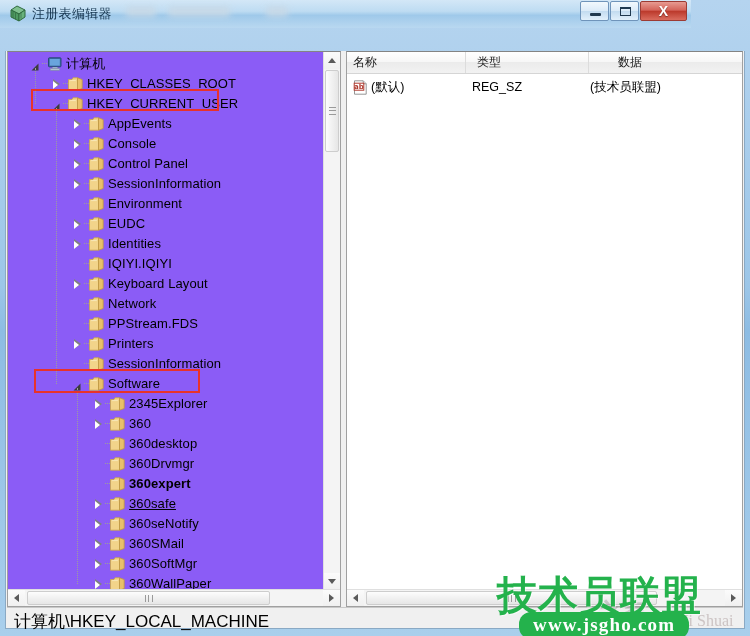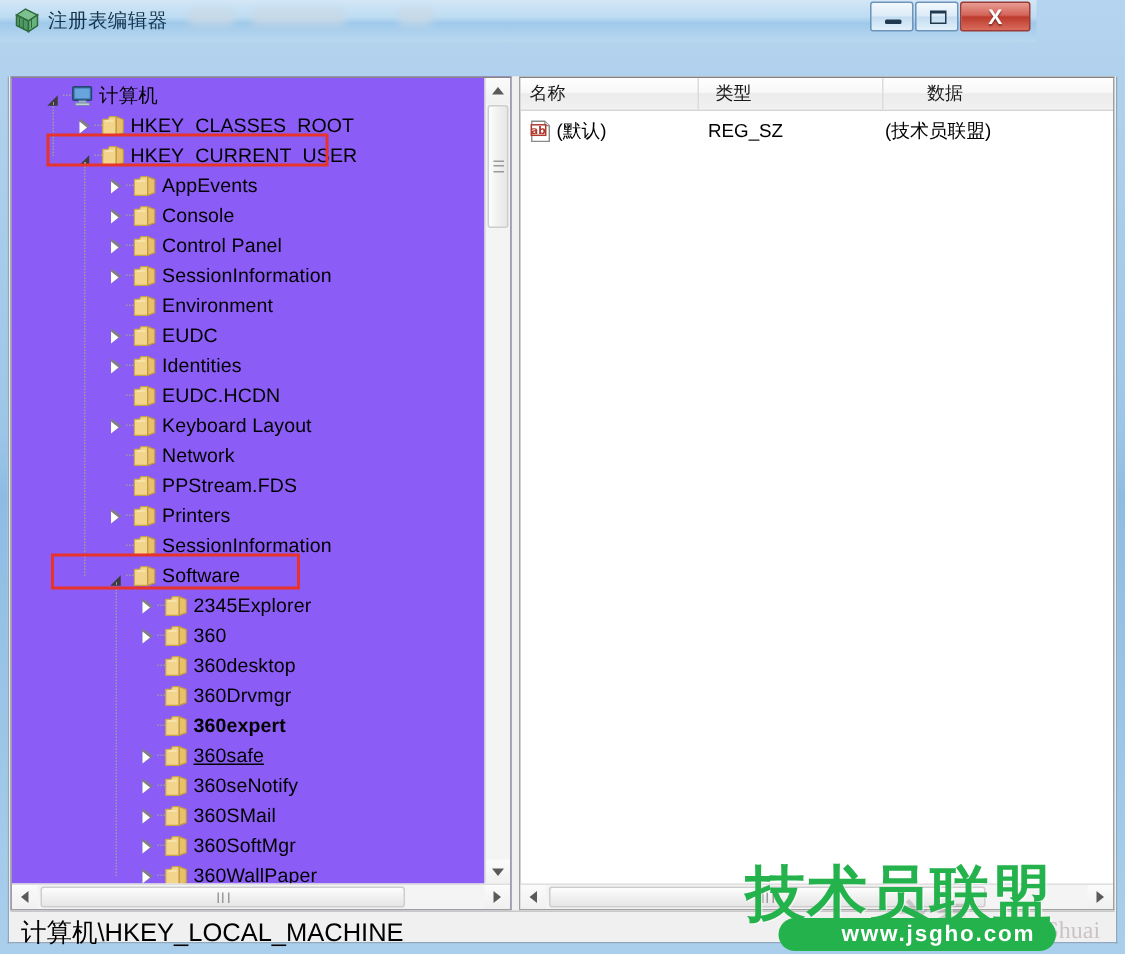--- a/index.html
+++ b/index.html
@@ -469,27 +469,26 @@
     font-family: "DejaVu Sans", sans-serif;
   }
   #wm-pill {
     position: absolute;
     left: 22px; top: 44px;
     background: #24b24c;
     border-radius: 12px;
     padding: 2px 14px 3px 14px;
   }
   #wm-url {
-    font-size: 15px;
+    font-size: 19px;
     font-weight: bold;
     color: #ffffff;
     letter-spacing: 1.2px;
     white-space: nowrap;
-    font-family: Liberation Sans, sans-serif;
-    margin-left: 28px;
+    font-family: Liberation Serif, serif;
   }
   #wm-ghost {
     position: absolute;
     left: 98px; top: 28px;
     font-size: 26px;
     font-weight: bold;
     color: rgba(120,120,120,0.30);
     white-space: nowrap;
     font-family: "DejaVu Sans", sans-serif;
   }
@@ -672,21 +671,21 @@
               </svg></div>
             <div class="tw-label" style="left: 100px;">Identities</div>
           </div>
           <div class="tree-row" style="top: 202px;">
             <div class="tw-dots" style="left: 76px;"></div>
             <div class="tw-folder" style="left: 81px;"><svg width="15" height="14" viewBox="0 0 15 14">
                 <path d="M0.5 2.5 L4 2.5 L5 0.8 L9.5 0.8 L9.5 13.2 L0.5 13.2 Z" fill="#f2d48a" stroke="#c8a44a" stroke-width="0.8"></path>
                 <path d="M9.5 0.8 L14.2 2.6 L14.2 11.5 L9.5 13.2 Z" fill="#e8c06a" stroke="#bf9840" stroke-width="0.8"></path>
                 <path d="M2.2 3.6 L7.8 3.6" stroke="#fbf0cd" stroke-width="0.7"></path>
               </svg></div>
-            <div class="tw-label" style="left: 100px;">EUDC.HCDN</div>
+            <div class="tw-label" style="left: 100px;">IQIYI.IQIYI</div>
           </div>
           <div class="tree-row" style="top: 222px;">
             <div class="tw-dots" style="left: 76px;"></div>
             <div class="tw-expander collapsed" style="left: 64px;">
               <div class="tri-outline"></div>
               <div class="tri-inner"></div>
             </div>
             <div class="tw-folder" style="left: 81px;"><svg width="15" height="14" viewBox="0 0 15 14">
                 <path d="M0.5 2.5 L4 2.5 L5 0.8 L9.5 0.8 L9.5 13.2 L0.5 13.2 Z" fill="#f2d48a" stroke="#c8a44a" stroke-width="0.8"></path>
                 <path d="M9.5 0.8 L14.2 2.6 L14.2 11.5 L9.5 13.2 Z" fill="#e8c06a" stroke="#bf9840" stroke-width="0.8"></path>

